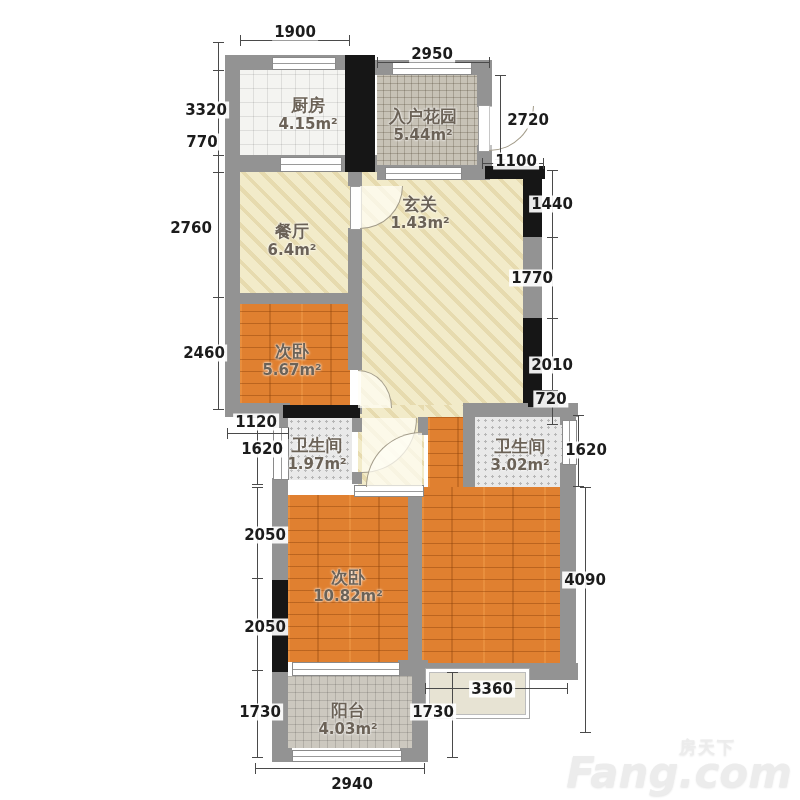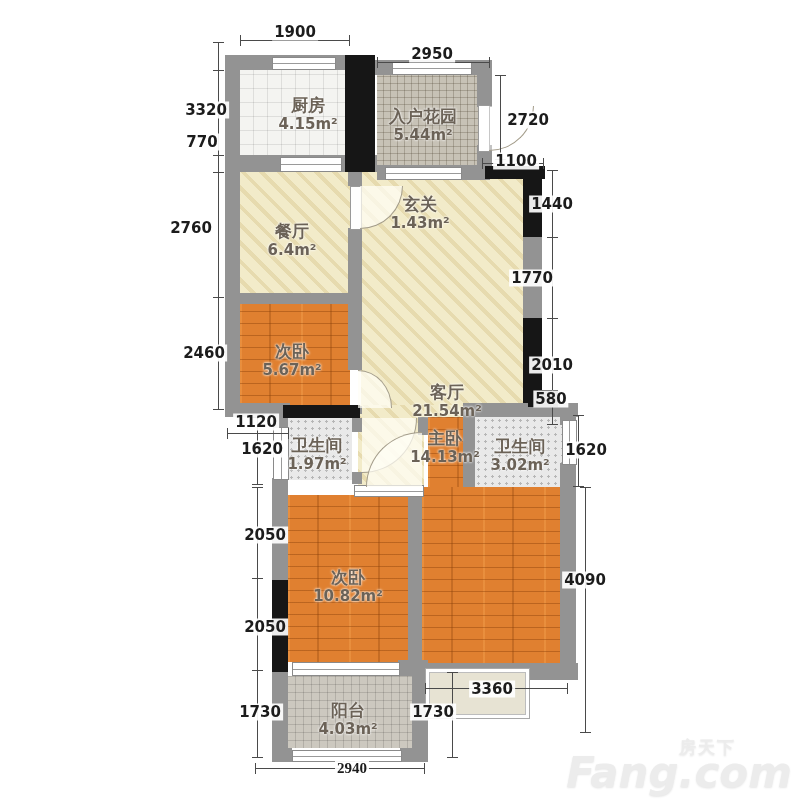--- a/index.html
+++ b/index.html
@@ -173,26 +173,26 @@
   <div class="dim" style="left:256px;top:422px;">1120</div>
   <div class="dim" style="left:262px;top:449px;">1620</div>
   <div class="dim" style="left:265px;top:535px;">2050</div>
   <div class="dim" style="left:265px;top:627px;">2050</div>
   <div class="dim" style="left:260px;top:712px;">1730</div>
   <div class="dim" style="left:528px;top:120px;">2720</div>
   <div class="dim" style="left:516px;top:161px;">1100</div>
   <div class="dim" style="left:552px;top:204px;">1440</div>
   <div class="dim" style="left:532px;top:278px;">1770</div>
   <div class="dim" style="left:552px;top:365px;">2010</div>
-  <div class="dim" style="left:551px;top:399px;">580</div>
+  <div class="dim" style="left:551px;top:399px;">720</div>
   <div class="dim" style="left:586px;top:450px;">1620</div>
   <div class="dim" style="left:585px;top:580px;">4090</div>
   <div class="dim" style="left:492px;top:689px;">3360</div>
   <div class="dim" style="left:433px;top:712px;">1730</div>
-  <div class="dim" style="left:352px;top:768px;font-family:Liberation Serif, serif;">2940</div>
+  <div class="dim" style="left:352px;top:784px;">2940</div>
 
   <div class="rl" style="left:308px;top:114px;">
     <span class="nm">厨房</span>
     <span class="ar">4.15m²</span>
   </div>
   <div class="rl" style="left:423px;top:125px;">
     <span class="nm">入户花园</span>
     <span class="ar">5.44m²</span>
   </div>
   <div class="rl" style="left:292px;top:240px;">
@@ -200,32 +200,24 @@
     <span class="ar">6.4m²</span>
   </div>
   <div class="rl" style="left:420px;top:213px;">
     <span class="nm">玄关</span>
     <span class="ar">1.43m²</span>
   </div>
   <div class="rl" style="left:292px;top:360px;">
     <span class="nm">次卧</span>
     <span class="ar">5.67m²</span>
   </div>
-  <div class="rl" style="left:447px;top:401px;">
-    <span class="nm">客厅</span>
-    <span class="ar">21.54m²</span>
-  </div>
   <div class="rl" style="left:317px;top:454px;">
     <span class="nm">卫生间</span>
     <span class="ar">1.97m²</span>
   </div>
-  <div class="rl" style="left:445px;top:447px;">
-    <span class="nm">主卧</span>
-    <span class="ar">14.13m²</span>
-  </div>
   <div class="rl" style="left:520px;top:455px;">
     <span class="nm">卫生间</span>
     <span class="ar">3.02m²</span>
   </div>
   <div class="rl" style="left:348px;top:586px;">
     <span class="nm">次卧</span>
     <span class="ar">10.82m²</span>
   </div>
   <div class="rl" style="left:348px;top:719px;">
     <span class="nm">阳台</span>

